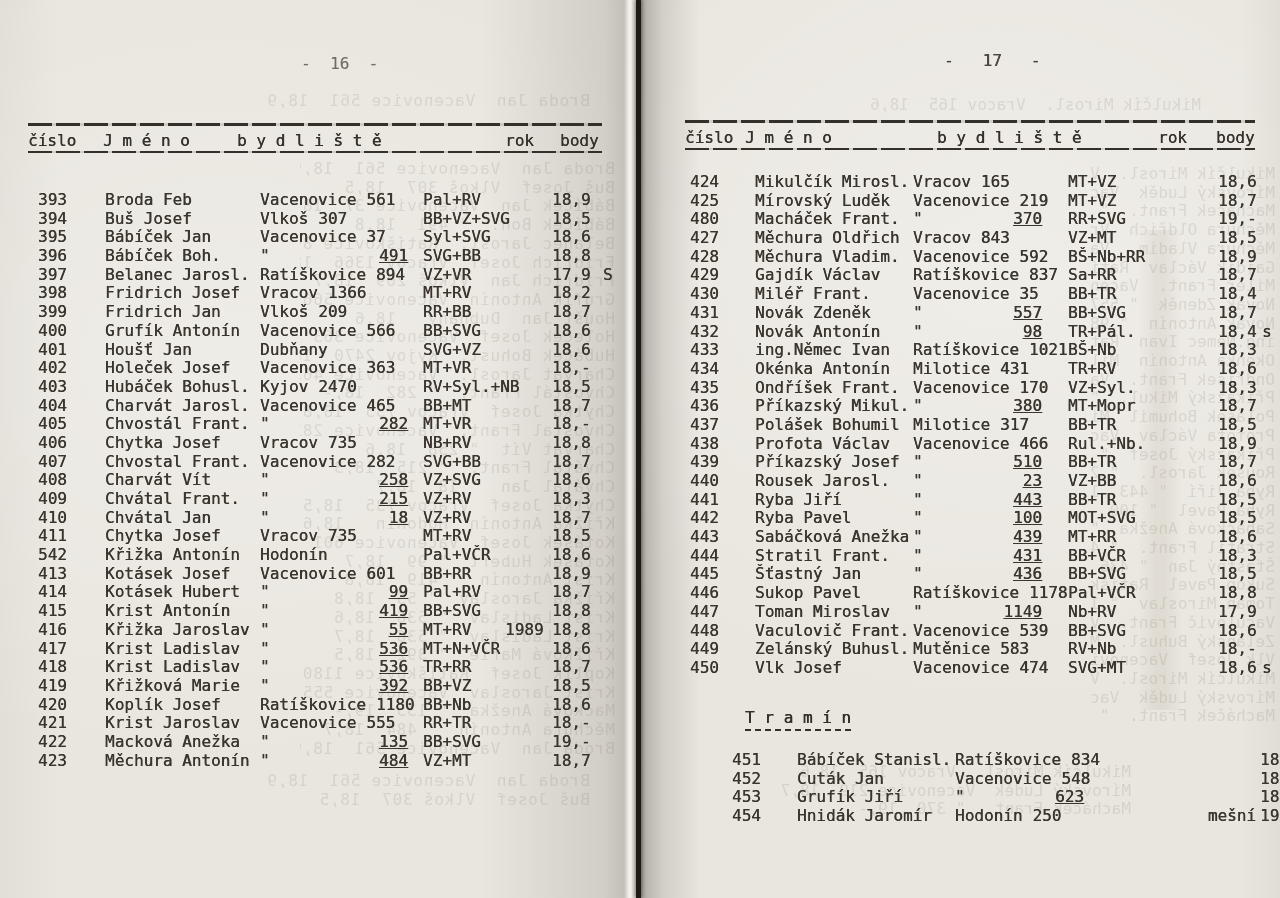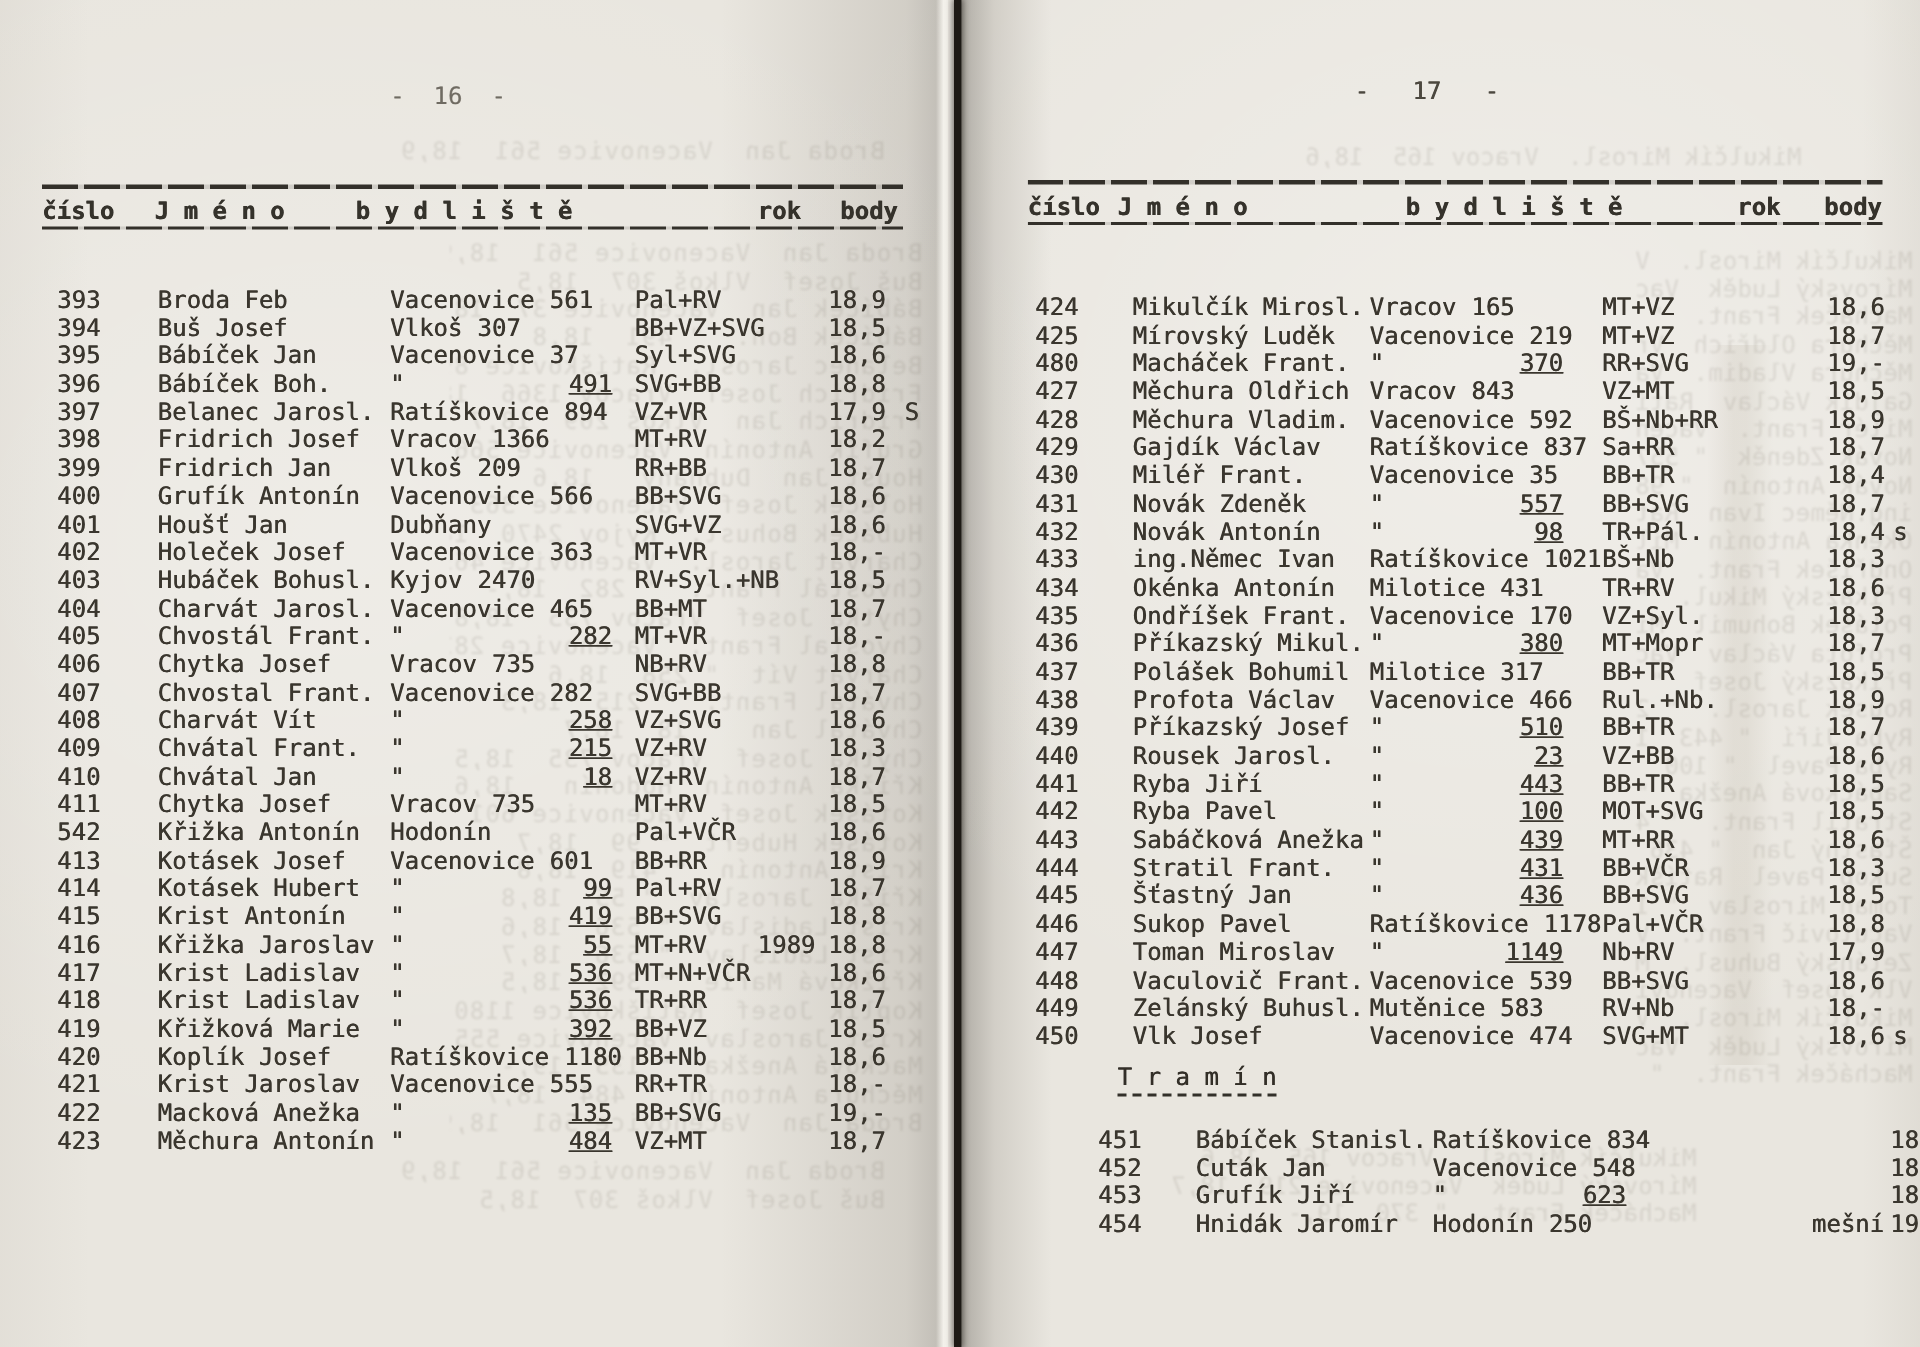--- a/index.html
+++ b/index.html
@@ -14,29 +14,29 @@
   }
   .page{position:absolute;top:0;height:898px;}
   .page-left{left:0;width:632px;letter-spacing:.8px;
     background:linear-gradient(90deg, rgba(120,110,95,.06), rgba(0,0,0,0) 60px, rgba(0,0,0,0) 480px, rgba(90,82,70,.16) 604px, rgba(60,54,45,.22) 624px, rgba(244,242,236,.9) 629px, rgba(244,242,236,.9) 632px);}
   .page-right{left:641px;width:639px;letter-spacing:.1px;
     background:linear-gradient(90deg, rgba(45,40,32,.30), rgba(70,63,52,.14) 22px, rgba(0,0,0,0) 60px, rgba(0,0,0,0) 94%, rgba(120,110,95,.08));}
   .spine{position:absolute;top:0;left:636px;width:5px;height:898px;background:#1d1a15;box-shadow:0 0 4px 1px rgba(30,26,20,.6);}
   .smudge{position:absolute;top:230px;left:1138px;width:44px;height:480px;
     background:linear-gradient(90deg, rgba(0,0,0,0), rgba(150,138,115,.12) 40%, rgba(150,138,115,.12) 60%, rgba(0,0,0,0));}
 
-  .pagenum{position:absolute;white-space:pre;}
+  .pagenum{position:absolute;white-space:pre;margin-left:41px;}
   .pagenum.pl16{top:54px;left:260px;color:rgba(80,75,65,.55);}
   .pagenum.pr17{top:51px;left:903px;color:#4c483f;}
 
   .rule{position:absolute;height:3px;
     background:repeating-linear-gradient(90deg,#33302a 0 24px, rgba(51,48,42,.15) 24px 28px);}
   .rule.thin{height:2px;}
 
-  .hdr{position:absolute;white-space:pre;color:#35322b;font-weight:bold;}
+  .hdr{position:absolute;white-space:pre;color:#35322b;}
 
   .tbl{position:absolute;}
   .trow{display:flex;height:18.7px;line-height:18.7px;white-space:pre;align-items:flex-start;}
   .cc,.cn,.cb,.co,.cr,.cbo,.cs{display:block;flex:none;white-space:pre;}
   .pl .cc{width:67px}.pl .cn{width:155px}.pl .cb{width:163px}.pl .co{width:82px}.pl .cr{width:47px}.pl .cbo{width:51px}.pl .cs{width:20px}
   .pr .cc{width:65px}.pr .cn{width:158px}.pr .cb{width:155px}.pr .co{width:90px}.pr .cr{width:56px;margin-right:4px;text-align:right}.pr .cbo{width:44px}.pr .cs{width:18px}
   .slot{display:inline-flex;white-space:pre;}
   .slot .hn{margin-left:10px;}
   .slot.pad{width:148px;}
   .pr .slot.pad{width:129px;}
@@ -181,21 +181,21 @@
     </div>
 
   <div class="pagenum pr17 txt">-   17   -</div>
   <div class="rule" style="top:120px;left:685px;width:570px;"></div>
   <div class="hdr txt pr" style="top:128px;left:685px;">číslo</div>
   <div class="hdr txt pr" style="top:128px;left:745px;">J m é n o</div>
   <div class="hdr txt pr" style="top:128px;left:937px;">b y d l i š t ě</div>
   <div class="hdr txt pr" style="top:128px;left:1158px;">rok</div>
   <div class="hdr txt pr" style="top:128px;left:1216px;">body</div>
   <div class="rule thin" style="top:148px;left:685px;width:570px;"></div>
-  <div class="tbl pr txt" style="top:196px;left:690px;width:588px;">
+  <div class="tbl pr txt" style="top:173px;left:690px;width:588px;">
       <div class="trow"><span class="cc">424</span><span class="cn">Mikulčík Mirosl.</span><span class="cb"><span class="slot"><span class="place">Vracov</span><span class="hn">165</span></span></span><span class="co">MT+VZ</span><span class="cr"></span><span class="cbo">18,6</span><span class="cs"></span></div>
       <div class="trow"><span class="cc">425</span><span class="cn">Mírovský Luděk</span><span class="cb"><span class="slot"><span class="place">Vacenovice</span><span class="hn">219</span></span></span><span class="co">MT+VZ</span><span class="cr"></span><span class="cbo">18,7</span><span class="cs"></span></div>
       <div class="trow"><span class="cc">480</span><span class="cn">Macháček Frant.</span><span class="cb"><span class="slot pad"><span class="place">"</span><span class="hn">370</span></span></span><span class="co">RR+SVG</span><span class="cr"></span><span class="cbo">19,-</span><span class="cs"></span></div>
       <div class="trow"><span class="cc">427</span><span class="cn">Měchura Oldřich</span><span class="cb"><span class="slot"><span class="place">Vracov</span><span class="hn">843</span></span></span><span class="co">VZ+MT</span><span class="cr"></span><span class="cbo">18,5</span><span class="cs"></span></div>
       <div class="trow"><span class="cc">428</span><span class="cn">Měchura Vladim.</span><span class="cb"><span class="slot"><span class="place">Vacenovice</span><span class="hn">592</span></span></span><span class="co">BŠ+Nb+RR</span><span class="cr"></span><span class="cbo">18,9</span><span class="cs"></span></div>
       <div class="trow"><span class="cc">429</span><span class="cn">Gajdík Václav</span><span class="cb"><span class="slot"><span class="place">Ratíškovice</span><span class="hn">837</span></span></span><span class="co">Sa+RR</span><span class="cr"></span><span class="cbo">18,7</span><span class="cs"></span></div>
       <div class="trow"><span class="cc">430</span><span class="cn">Miléř Frant.</span><span class="cb"><span class="slot"><span class="place">Vacenovice</span><span class="hn">35</span></span></span><span class="co">BB+TR</span><span class="cr"></span><span class="cbo">18,4</span><span class="cs"></span></div>
       <div class="trow"><span class="cc">431</span><span class="cn">Novák Zdeněk</span><span class="cb"><span class="slot pad"><span class="place">"</span><span class="hn">557</span></span></span><span class="co">BB+SVG</span><span class="cr"></span><span class="cbo">18,7</span><span class="cs"></span></div>
       <div class="trow"><span class="cc">432</span><span class="cn">Novák Antonín</span><span class="cb"><span class="slot pad"><span class="place">"</span><span class="hn">98</span></span></span><span class="co">TR+Pál.</span><span class="cr"></span><span class="cbo">18,4</span><span class="cs">s</span></div>
       <div class="trow"><span class="cc">433</span><span class="cn">ing.Němec Ivan</span><span class="cb"><span class="slot"><span class="place">Ratíškovice</span><span class="hn">1021</span></span></span><span class="co">BŠ+Nb</span><span class="cr"></span><span class="cbo">18,3</span><span class="cs"></span></div>

